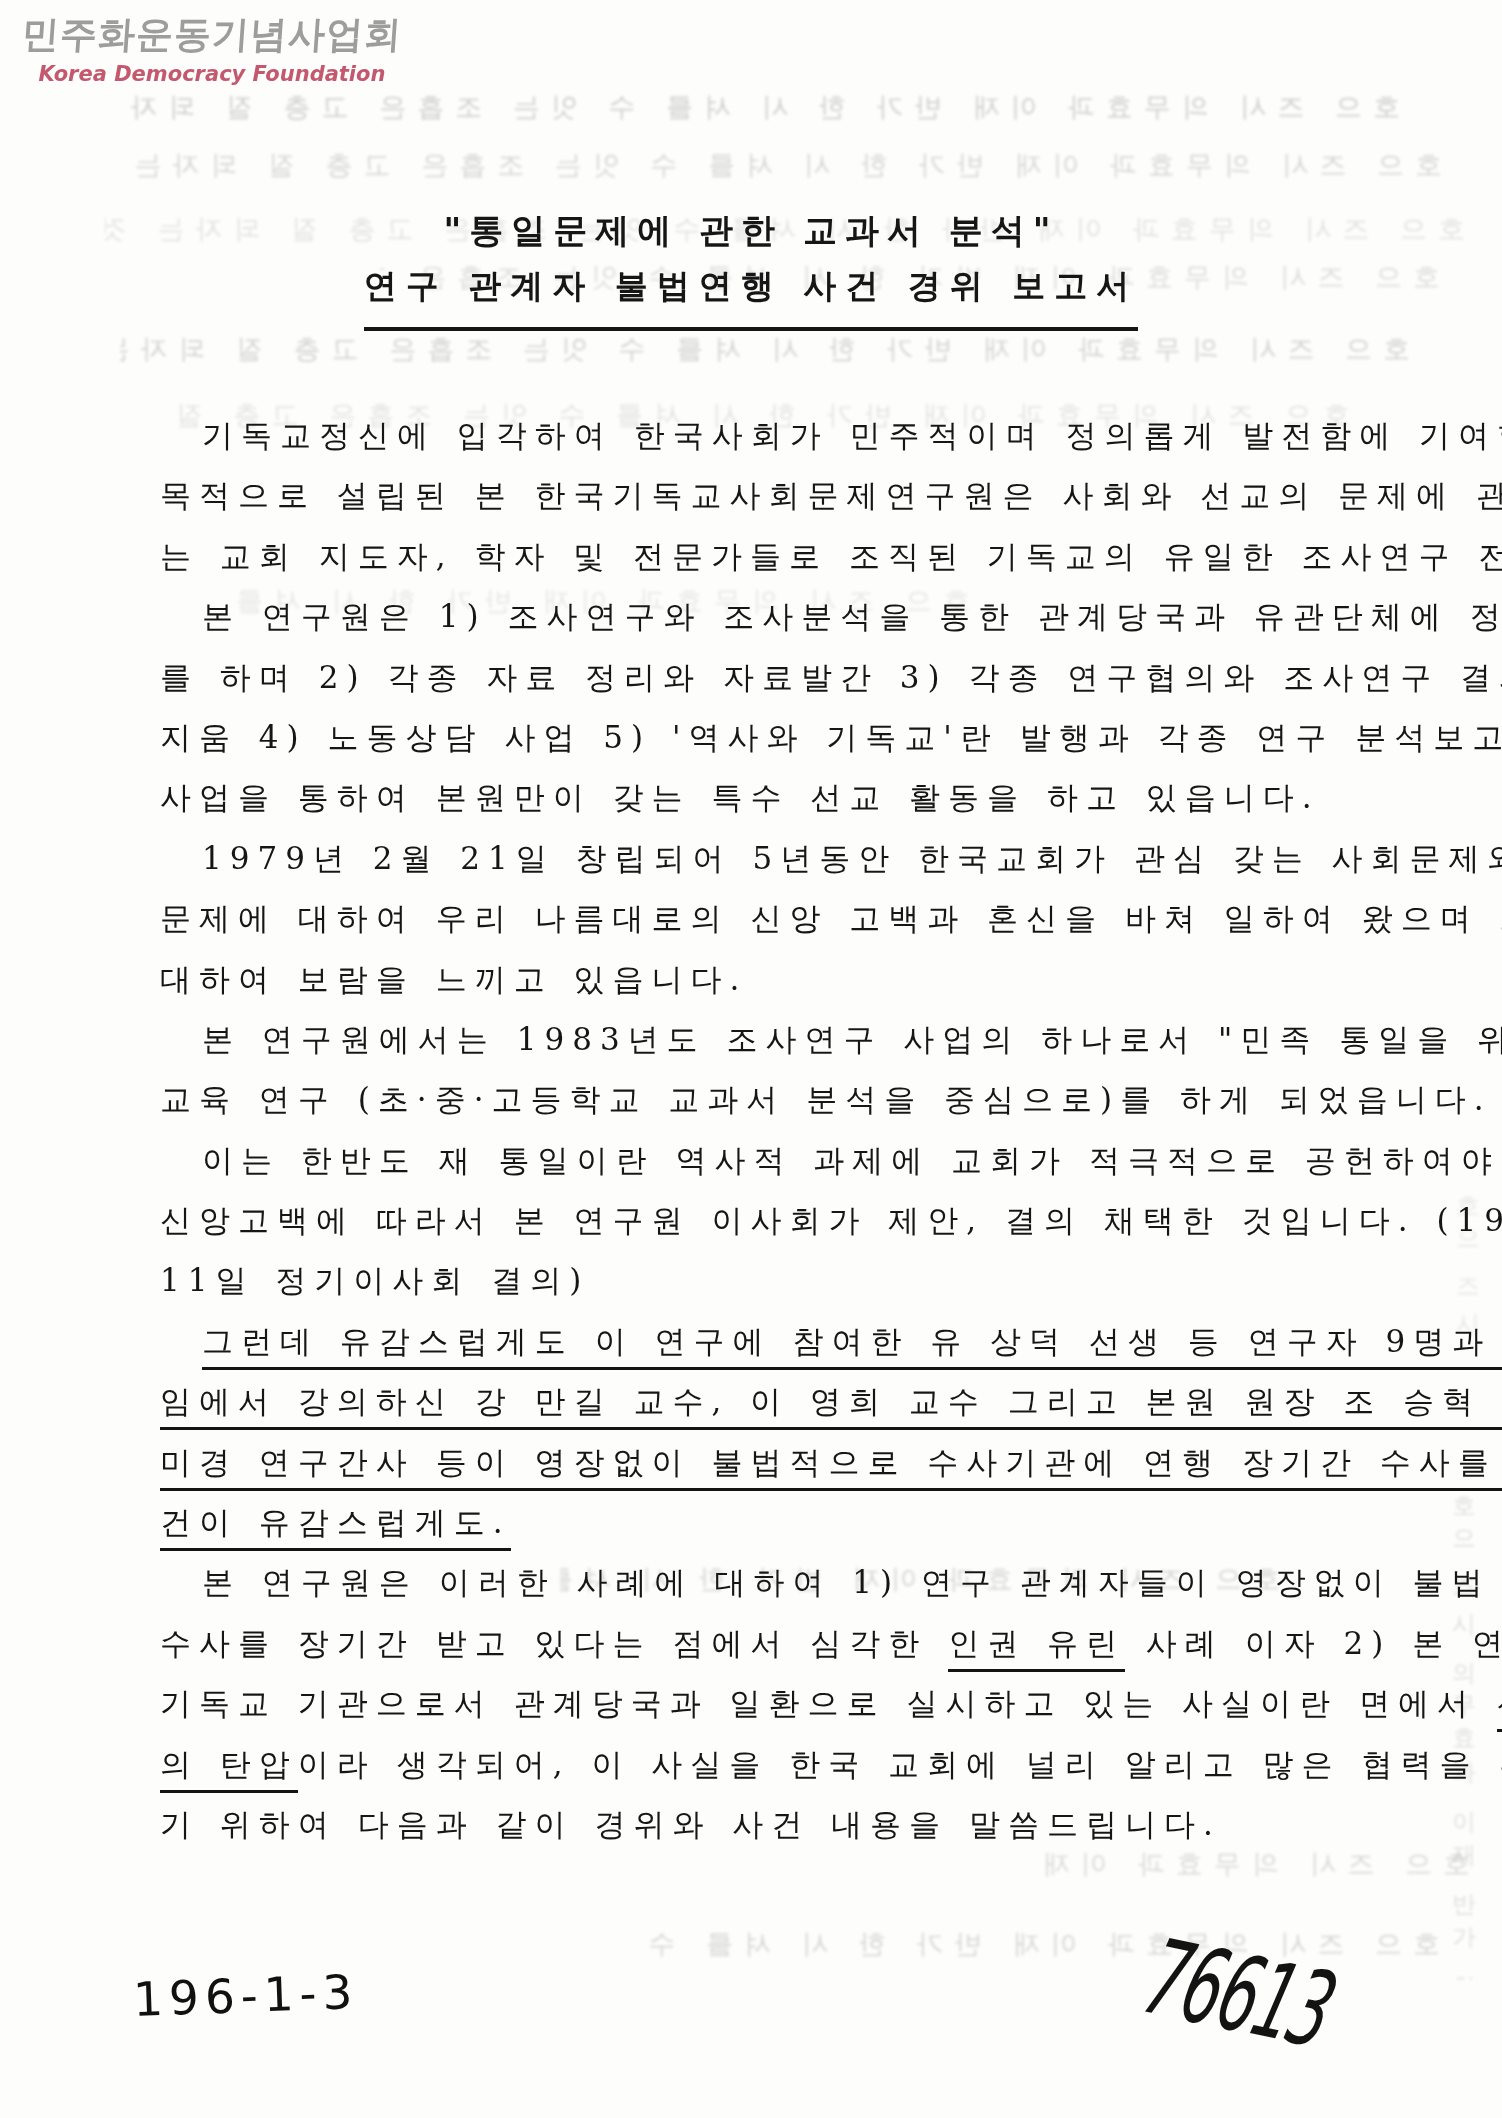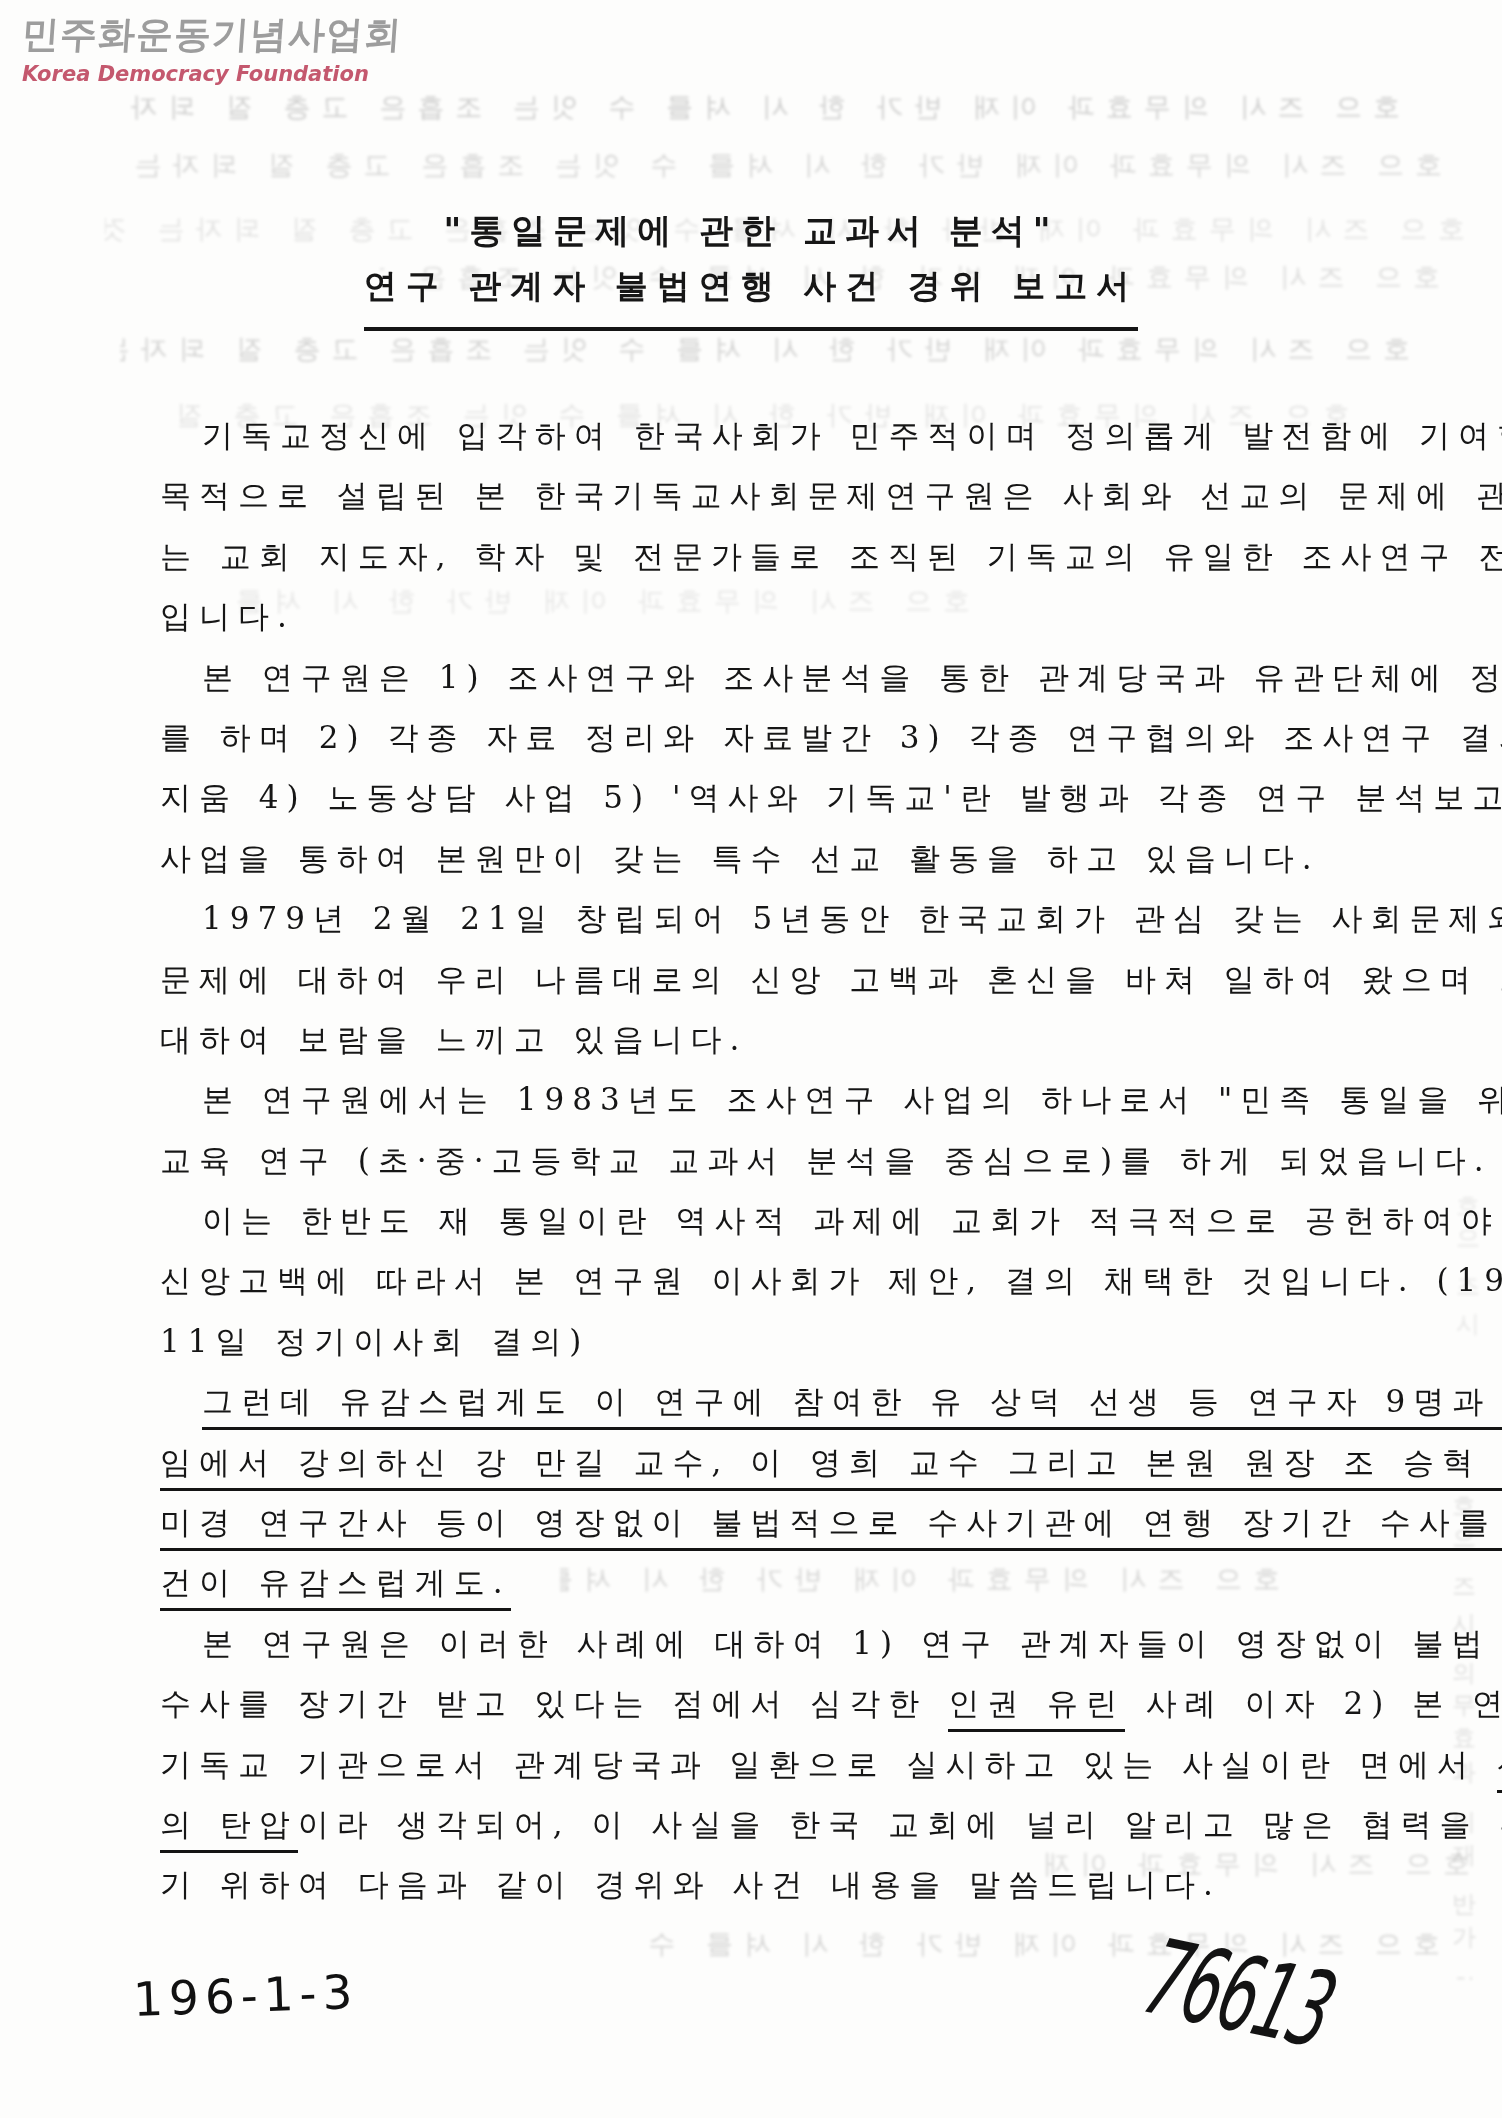--- a/index.html
+++ b/index.html
@@ -11,21 +11,21 @@
 
   
   .logo { position:absolute; top:10px; left:22px; }
   .logo-kr {
     display:block; font-family:"DejaVu Sans","Liberation Sans",sans-serif;
     font-size:37px; font-weight:700; color:#9d9d9d; letter-spacing:1px;
     transform:skewX(-4deg);
   }
   .logo-en {
     display:block; margin-top:2px; font-family:"DejaVu Sans","Liberation Sans",sans-serif;
-    font-size:21px; font-weight:700; font-style:italic; color:#c4586e; letter-spacing:0px;
+    font-size:21px; font-weight:700; font-style:italic; color:#c4586e; letter-spacing:0px;text-align:center;
   }
 
   
   .doc-title {
     position:absolute; top:208px; left:0; width:100%; text-align:center;
     font-size:34px; font-weight:600; letter-spacing:8px; white-space:nowrap;
   }
   .doc-subtitle {
     position:absolute; top:264px; left:0; width:100%; text-align:center; white-space:nowrap;
   }
@@ -112,21 +112,20 @@
 
   <div class="doc-title">"통일문제에 관한 교과서 분석"</div>
   <div class="doc-subtitle">
     <span>연구 관계자 불법연행 사건 경위 보고서</span>
   </div>
 
   <div class="body-text">
       <div class="line indent"><span>기독교정신에 입각하여 한국사회가 민주적이며 정의롭게 발전함에 기여할 것을</span></div>
       <div class="line"><span>목적으로 설립된 본 한국기독교사회문제연구원은 사회와 선교의 문제에 관심이 있</span></div>
       <div class="line"><span>는 교회 지도자, 학자 및 전문가들로 조직된 기독교의 유일한 조사연구 전문기관</span></div>
-      <div class="line"><span>입니다.</span></div>
       <div class="line indent"><span>본 연구원은 1) 조사연구와 조사분석을 통한 관계당국과 유관단체에 정책 건의</span></div>
       <div class="line"><span>를 하며 2) 각종 자료 정리와 자료발간 3) 각종 연구협의와 조사연구 결과 심포</span></div>
       <div class="line"><span>지움 4) 노동상담 사업 5) '역사와 기독교'란 발행과 각종 연구 분석보고서 출판</span></div>
       <div class="line"><span>사업을 통하여 본원만이 갖는 특수 선교 활동을 하고 있읍니다.</span></div>
       <div class="line indent"><span>1979년 2월 21일 창립되어 5년동안 한국교회가 관심 갖는 사회문제와 교회 선교</span></div>
       <div class="line"><span>문제에 대하여 우리 나름대로의 신앙 고백과 혼신을 바쳐 일하여 왔으며 그 결과에</span></div>
       <div class="line"><span>대하여 보람을 느끼고 있읍니다.</span></div>
       <div class="line indent"><span>본 연구원에서는 1983년도 조사연구 사업의 하나로서 "민족 통일을 위한 학교</span></div>
       <div class="line"><span>교육 연구 (초·중·고등학교 교과서 분석을 중심으로)를 하게 되었읍니다.</span></div>
       <div class="line indent"><span>이는 한반도 재 통일이란 역사적 과제에 교회가 적극적으로 공헌하여야 한다는</span></div>

